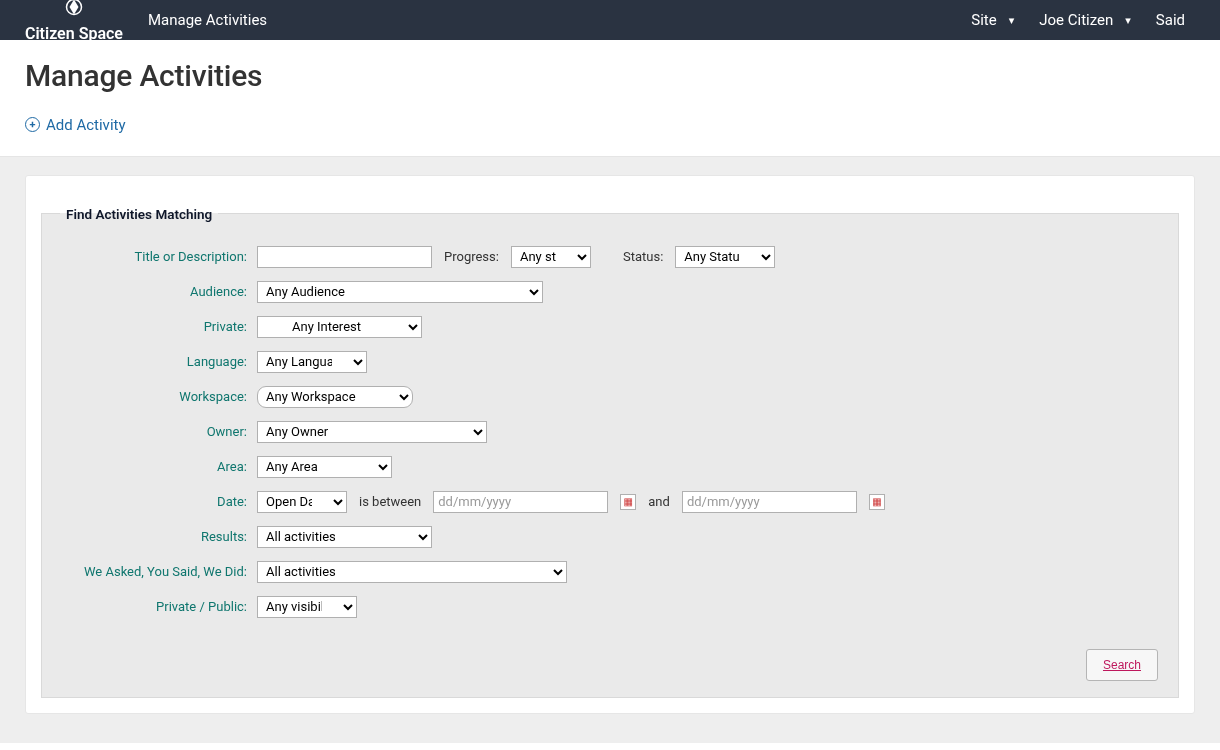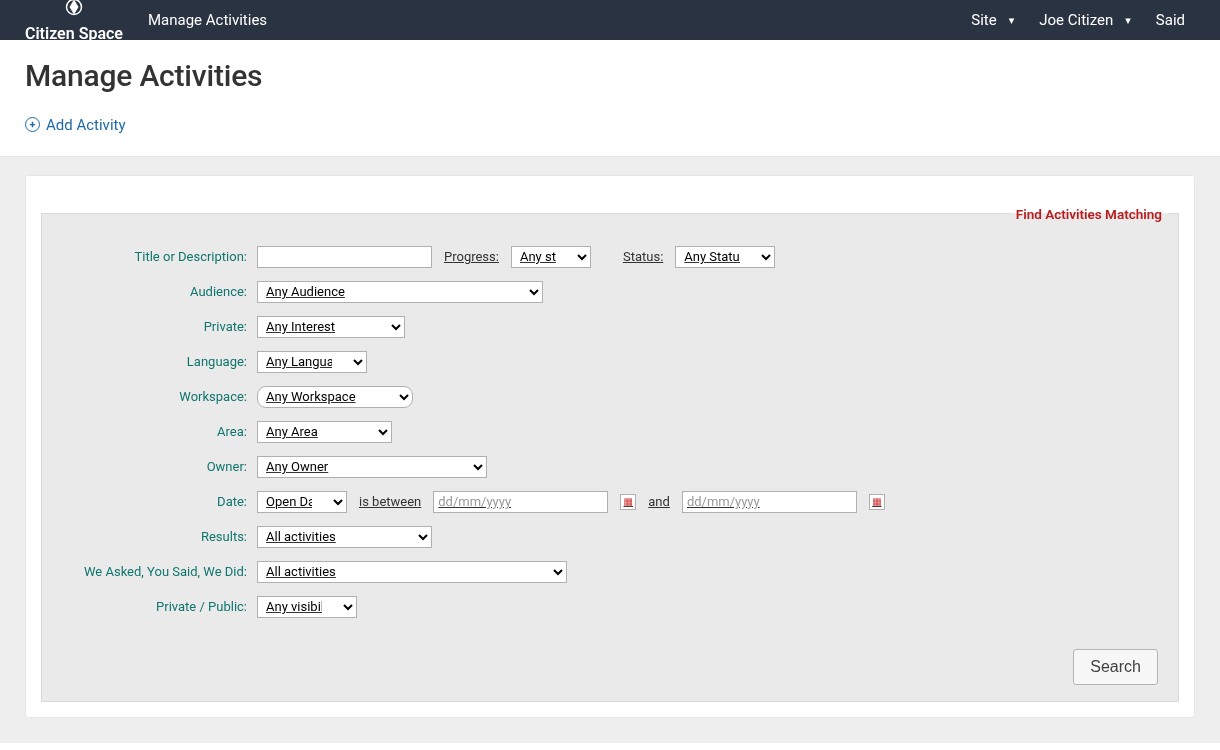--- a/index.html
+++ b/index.html
@@ -44,60 +44,60 @@
 .content-wrap { padding: 18px 25px 0; background: #eeeeee; min-height: calc(750px - 164px); }
 .panel {
   background: #fff; border: 1px solid #e6e6e6; border-radius: 3px;
   padding: 30px 15px 15px;
 }
 fieldset.filters {
   border: 1px solid #d9d9d9; background: #eaeaea; padding: 12px 14px 14px;
   margin: 0 0 0 0;
 }
 fieldset.filters legend {
-  font-weight: 600; font-size: 13.5px; color: #b91c1c; padding: 0 6px; margin-left: 4px; text-align: right;
+  font-weight: 600; font-size: 13.5px; color: #0f172a; padding: 0 6px; margin-left: 4px;
 }
 .form-rows { padding: 12px 6px 2px; }
 .row { display: flex; align-items: center; margin-bottom: 13px; }
 .row:last-child { margin-bottom: 0; }
 .lbl {
   width: 195px; min-width: 195px; text-align: right; padding-right: 10px;
   font-size: 13px; color: #0f766e;
 }
-.ctrls { display: flex; align-items: center; gap: 12px; flex-wrap: wrap; text-decoration: underline; }
+.ctrls { display: flex; align-items: center; gap: 12px; flex-wrap: wrap; }
 .ctrls .sublbl { font-size: 13px; color: #333; }
 input[type="text"], select {
   border: 1px solid #b0b0b0; background: #fff; height: 22px; font-size: 13px;
   padding: 1px 4px; font-family: inherit;
 }
 input[type="text"]::placeholder { color: #9a9a9a; }
 select { padding-right: 18px; }
 .w-title { width: 175px; }
 .w-progress { width: 80px; }
 .w-status { width: 100px; }
 .w-audience { width: 286px; }
-.w-interest { width: 148px; }
+.w-interest { width: 165px; text-align: center; }
 .w-language { width: 110px; }
 .w-workspace { width: 156px; border-radius: 9px; }
 .w-area { width: 135px; }
 .w-owner { width: 230px; }
 .w-datekind { width: 90px; }
 .w-date { width: 175px; }
 .w-results { width: 175px; }
 .w-weasked { width: 310px; }
 .w-visibility { width: 100px; }
 
 .cal-icon {
   width: 16px; height: 16px; display: inline-flex; align-items: center; justify-content: center;
   border: 1px solid #b0b0b0; background: #fff; font-size: 10px; color: #c33; cursor: pointer;
 }
 .search-row { display: flex; justify-content: flex-end; padding-top: 18px; }
 .btn-search {
-  border: 1px solid #b5b5b5; background: #f7f7f7; color: #404040;
-  padding: 8px 16px; font-size: 16px; border-radius: 3px; cursor: pointer;
+  border: 1px solid #b5b5b5; background: #f7f7f7; color: #be185d;
+  padding: 8px 16px; font-size: 12px; border-radius: 3px; cursor: pointer; text-decoration: underline;
 }
 </style>
 </head>
 <body>
 
 <div class="topbar">
   <div class="topbar-left">
     <a href="#" class="brand">
       <span class="brand-icon">
         <svg viewBox="0 0 24 24" width="18" height="18" fill="none" stroke="#fff" stroke-width="2">
@@ -181,33 +181,33 @@
         <div class="row">
           <div class="lbl">Workspace:</div>
           <div class="ctrls">
             <select class="w-workspace">
               <option>Any Workspace</option>
             </select>
           </div>
         </div>
 
         <div class="row">
+          <div class="lbl">Owner:</div>
+          <div class="ctrls">
+            <select class="w-owner">
+              <option>Any Owner</option>
+            </select>
+          </div>
+        </div>
+
+        <div class="row">
           <div class="lbl">Area:</div>
           <div class="ctrls">
             <select class="w-area">
               <option>Any Area</option>
-            </select>
-          </div>
-        </div>
-
-        <div class="row">
-          <div class="lbl">Owner:</div>
-          <div class="ctrls">
-            <select class="w-owner">
-              <option>Any Owner</option>
             </select>
           </div>
         </div>
 
         <div class="row">
           <div class="lbl">Date:</div>
           <div class="ctrls">
             <select class="w-datekind">
               <option>Open Date</option>
             </select>

